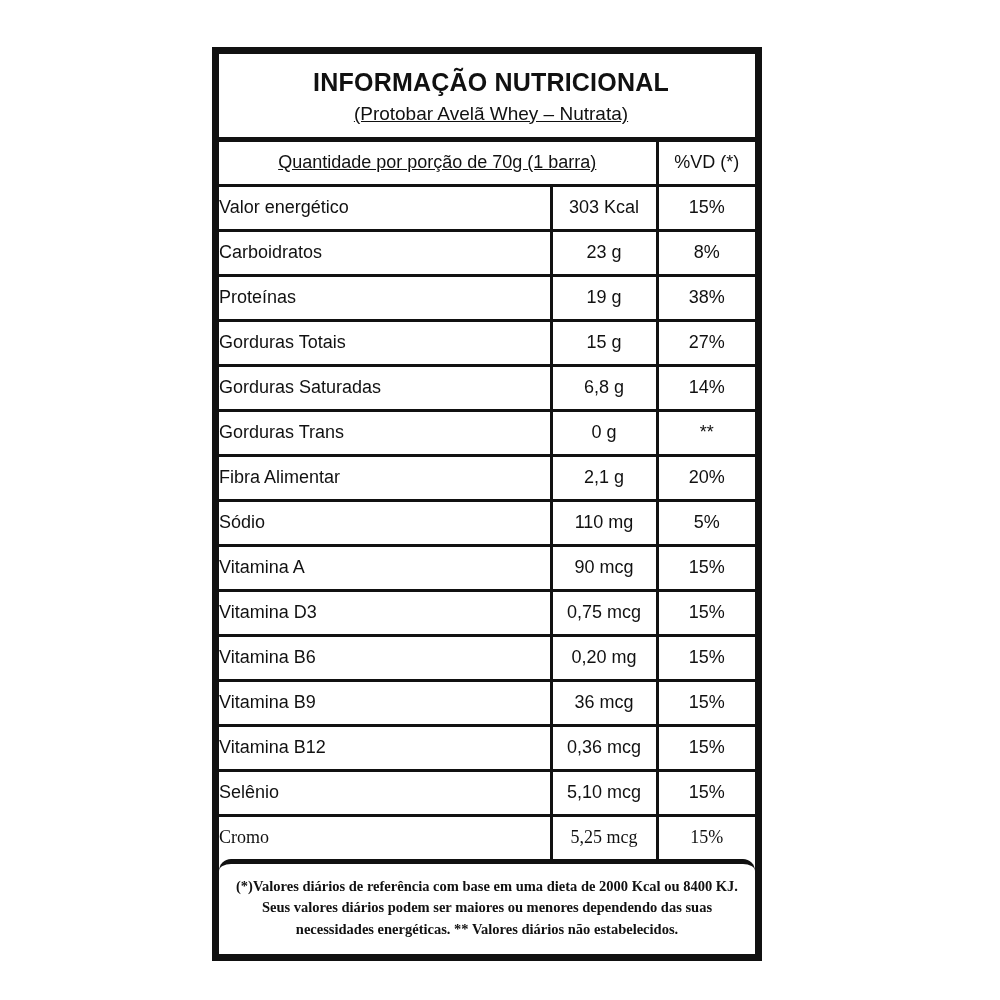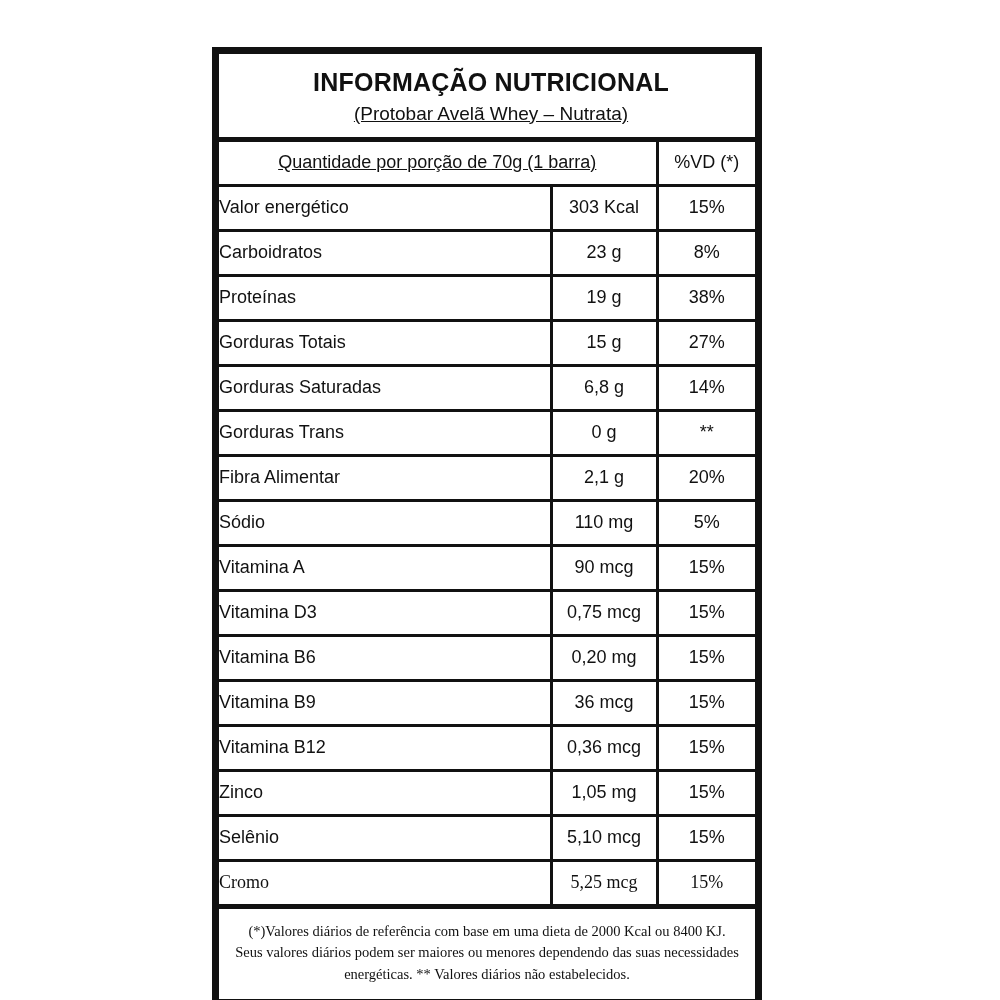--- a/index.html
+++ b/index.html
@@ -100,24 +100,25 @@
   }
 
   tr.row-last td { border-bottom: none; font-family: Liberation Serif, serif; }
 
   
   .footnote {
     border-top: 5px solid #111111;
     padding: 12px 16px 13px 16px;
     text-align: center;
     font-family: "Liberation Serif", serif;
-    font-weight: 400;
+    font-weight: 700;
     font-size: 14.5px;
     line-height: 1.5;
     color: #111111;
+    border-radius: 12px;
   }
 </style>
 </head>
 <body>
 
 <div class="label-wrap">
 
   <div class="title-block">
     <div class="main-title">INFORMAÇÃO NUTRICIONAL</div>
     <div class="sub-title">(Protobar Avelã Whey – Nutrata)</div>
@@ -195,25 +196,20 @@
           <td class="cell-name">Vitamina B9</td>
           <td class="cell-value">36 mcg</td>
           <td class="cell-vd">15%</td>
         </tr>
         <tr>
           <td class="cell-name">Vitamina B12</td>
           <td class="cell-value">0,36 mcg</td>
           <td class="cell-vd">15%</td>
         </tr>
         <tr>
-          <td class="cell-name">Zinco</td>
-          <td class="cell-value">1,05 mg</td>
-          <td class="cell-vd">15%</td>
-        </tr>
-        <tr>
           <td class="cell-name">Selênio</td>
           <td class="cell-value">5,10 mcg</td>
           <td class="cell-vd">15%</td>
         </tr>
         <tr class="row-last">
           <td class="cell-name">Cromo</td>
           <td class="cell-value">5,25 mcg</td>
           <td class="cell-vd">15%</td>
         </tr>
       </tbody>

